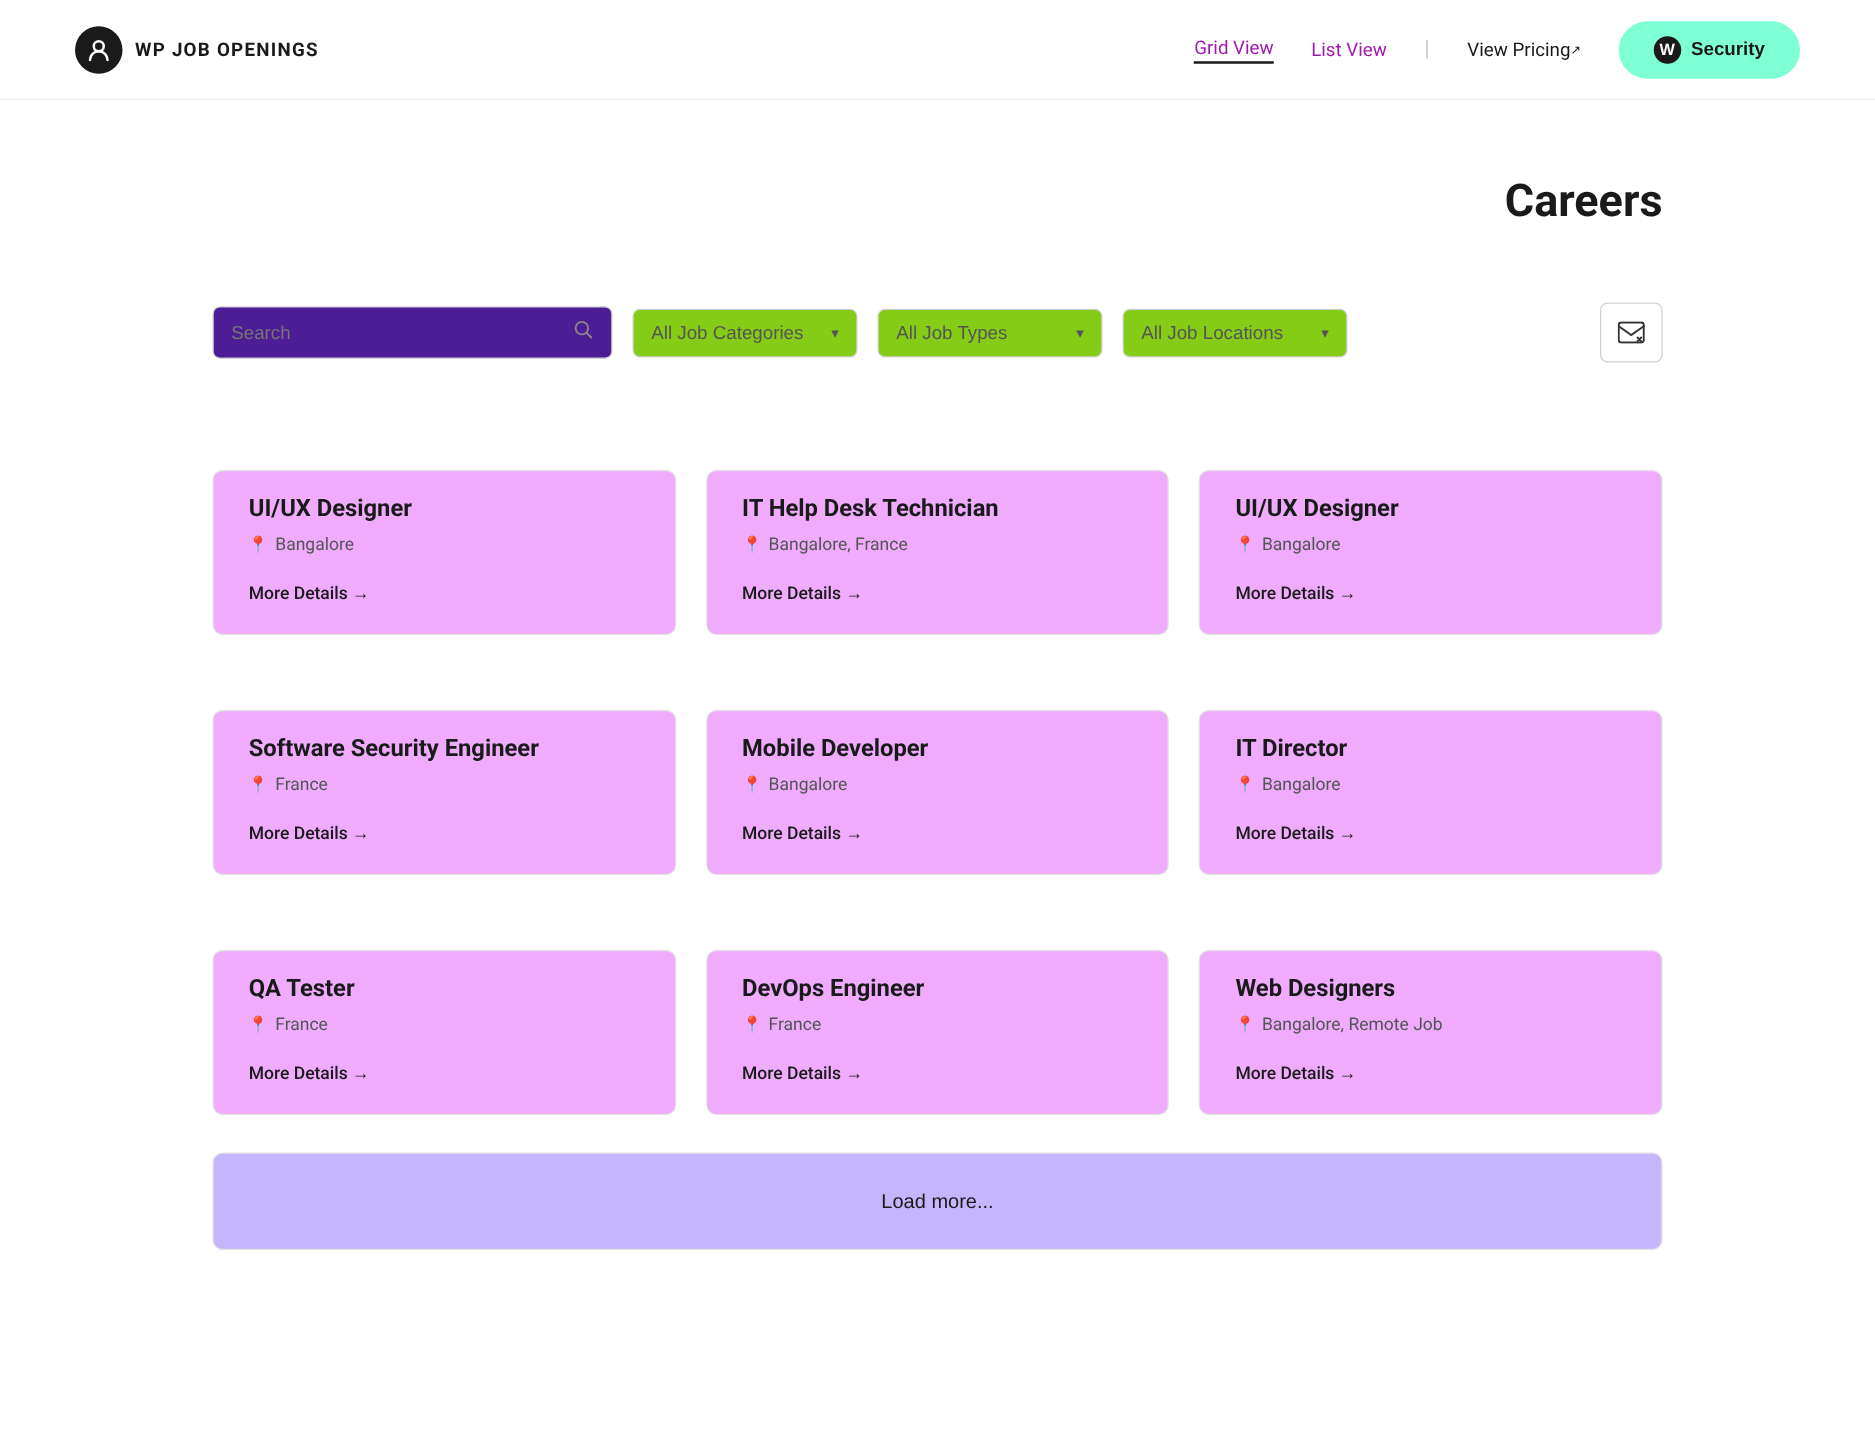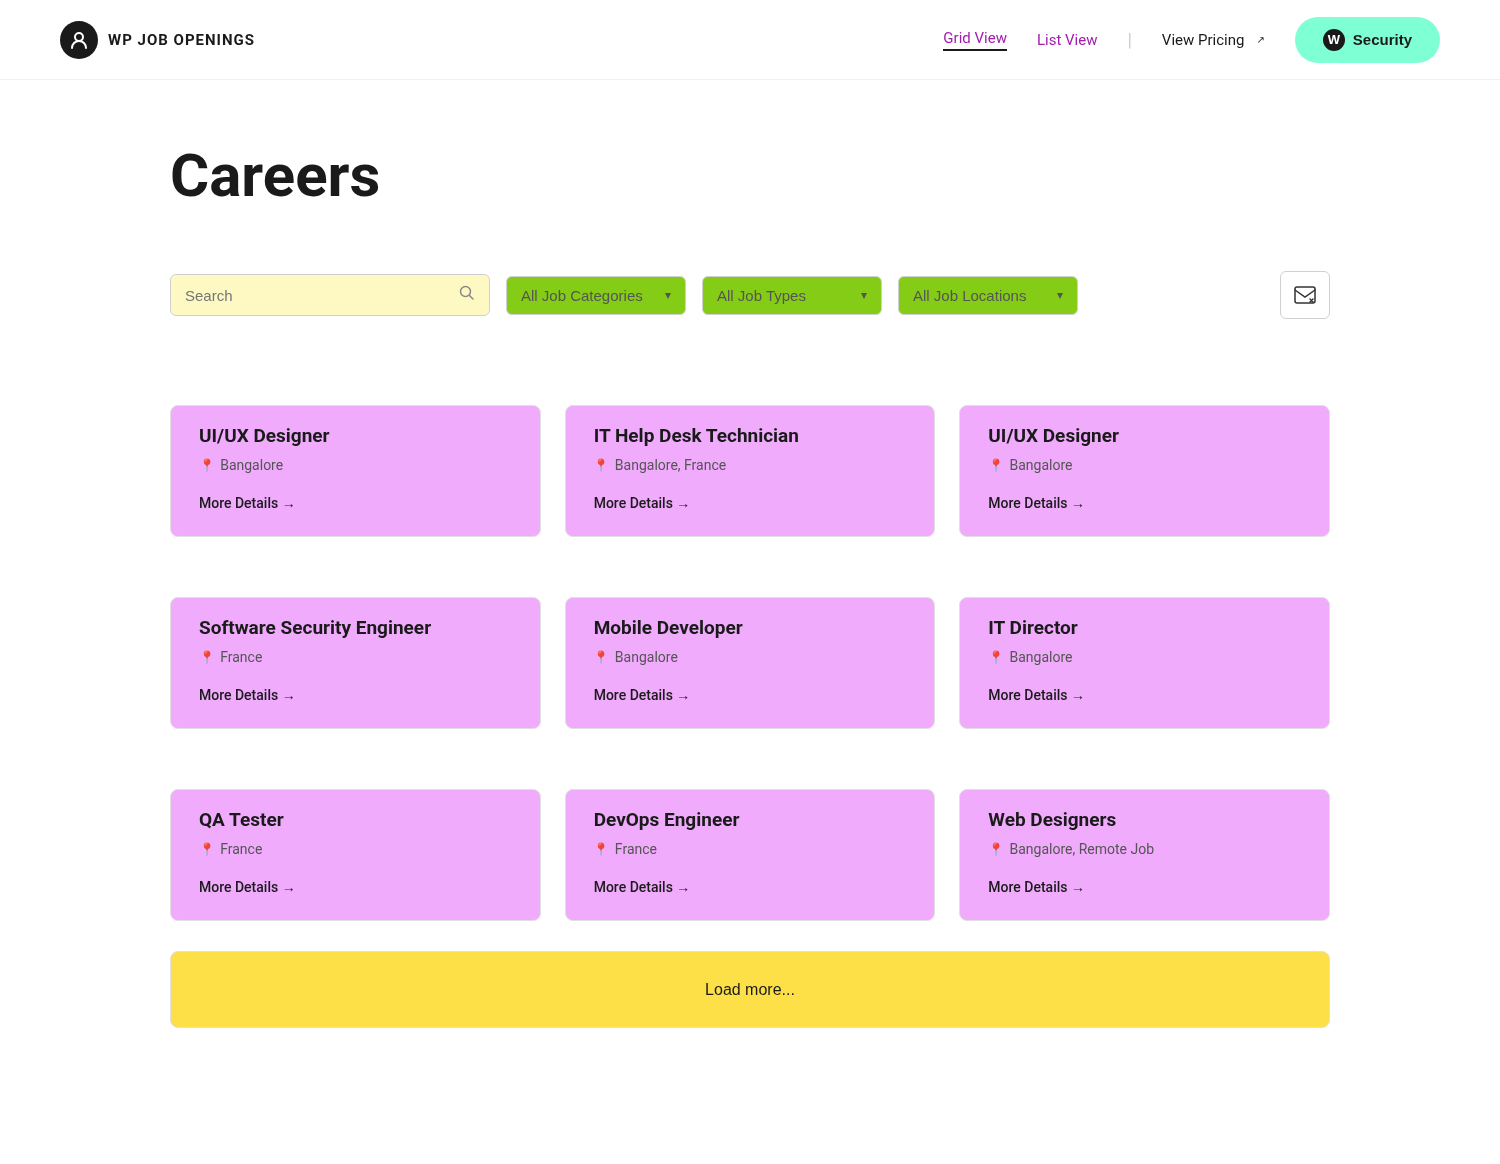--- a/index.html
+++ b/index.html
@@ -73,21 +73,21 @@
       color: #ccc;
       font-size: 18px;
     }
 
     .nav-pricing {
       font-size: 15px;
       color: #1a1a1a;
       cursor: pointer;
       display: flex;
       align-items: center;
-      gap: 12px;
+      gap: 0;
     }
 
     .nav-pricing sup {
       font-size: 10px;
     }
 
     .download-btn {
       background: #7fffd4;
       border: none;
       border-radius: 30px;
@@ -115,22 +115,22 @@
     }
 
     
     .main {
       max-width: 1200px;
       margin: 0 auto;
       padding: 60px 20px 40px;
     }
 
     .page-title {
-      text-align: left;
-      font-size: 60px;
+      text-align: right;
+      font-size: 36px;
       font-weight: 700;
       margin-bottom: 60px;
       color: #1a1a1a;
     }
 
     
     .filters {
       display: flex;
       align-items: center;
       gap: 16px;
@@ -138,21 +138,21 @@
     }
 
     .search-input-wrap {
       flex: 1;
       max-width: 320px;
       display: flex;
       align-items: center;
       border: 1.5px solid #d0d0d0;
       border-radius: 6px;
       padding: 10px 14px;
-      background: #fef9c3;
+      background: #4c1d95;
     }
 
     .search-input-wrap input {
       border: none;
       outline: none;
       font-size: 15px;
       color: #888;
       flex: 1;
       background: transparent;
     }
@@ -252,21 +252,21 @@
       font-weight: 500;
     }
 
     
     .load-more-wrap {
       border: 1.5px solid #e0e0e0;
       border-radius: 8px;
       padding: 28px;
       text-align: center;
       cursor: pointer;
-      background: #fde047;
+      background: #c4b5fd;
     }
 
     .load-more-btn {
       background: none;
       border: none;
       font-size: 16px;
       color: #1a1a1a;
       cursor: pointer;
     }
   </style>

